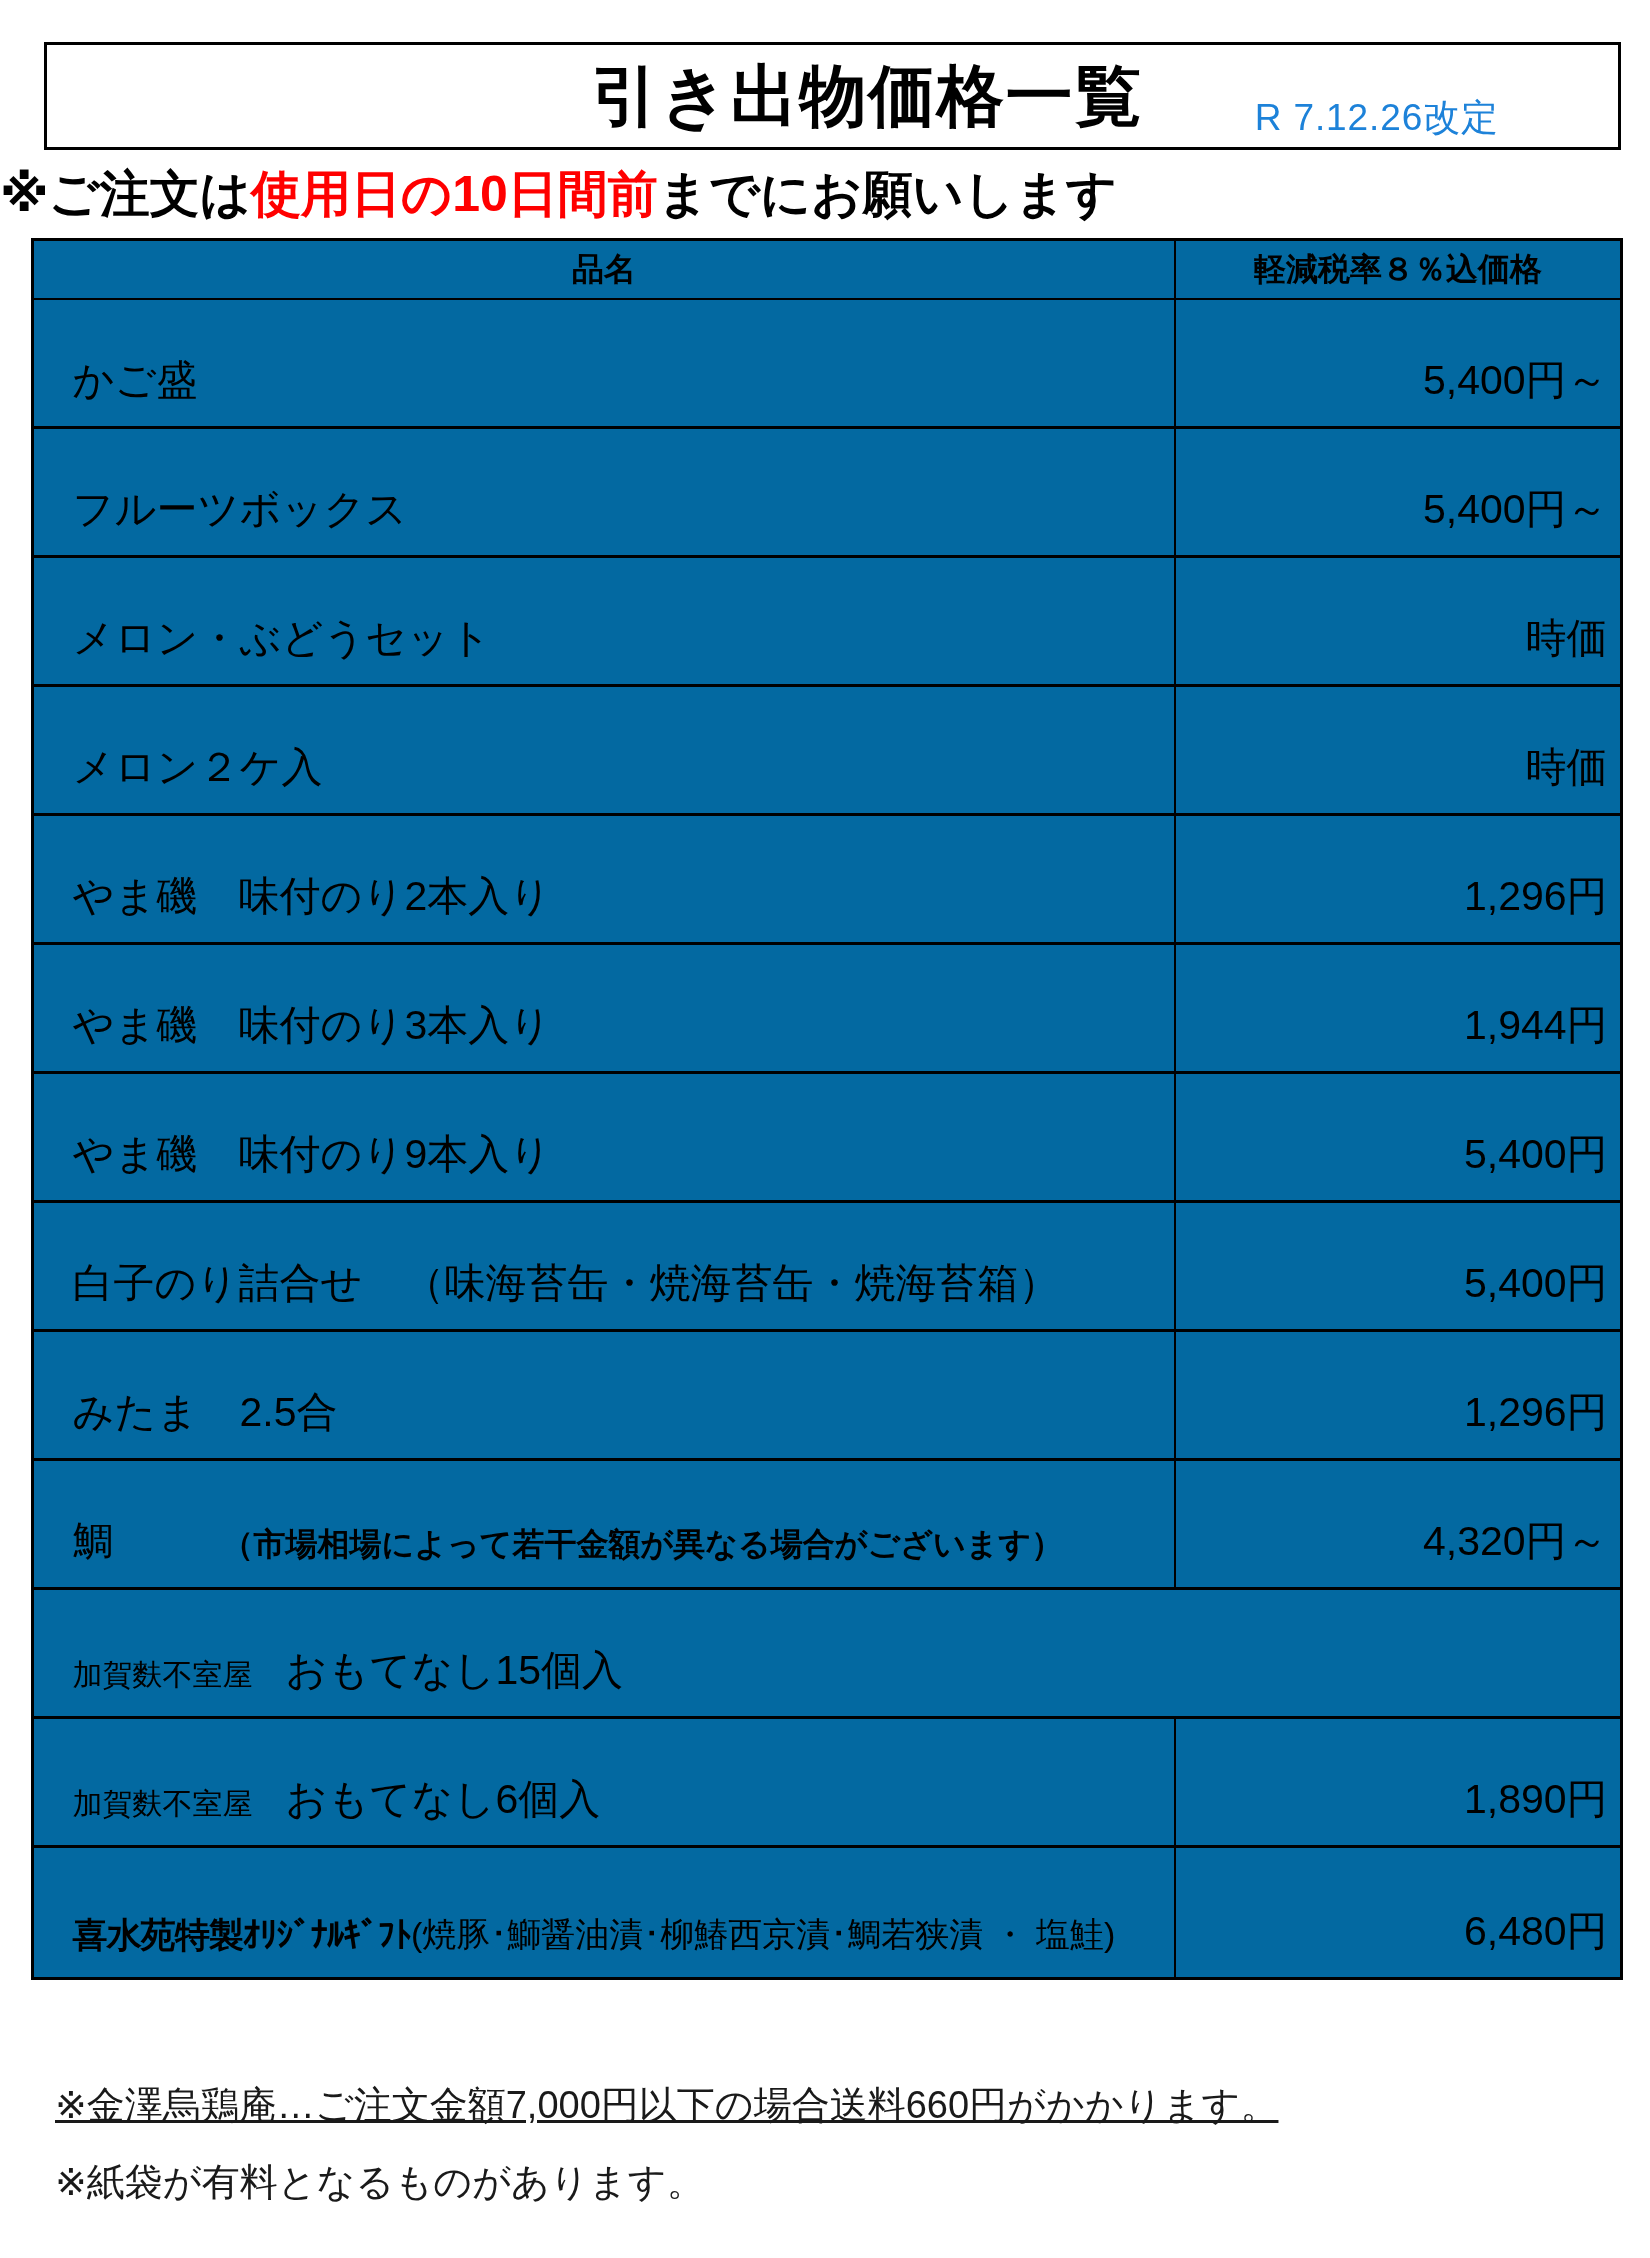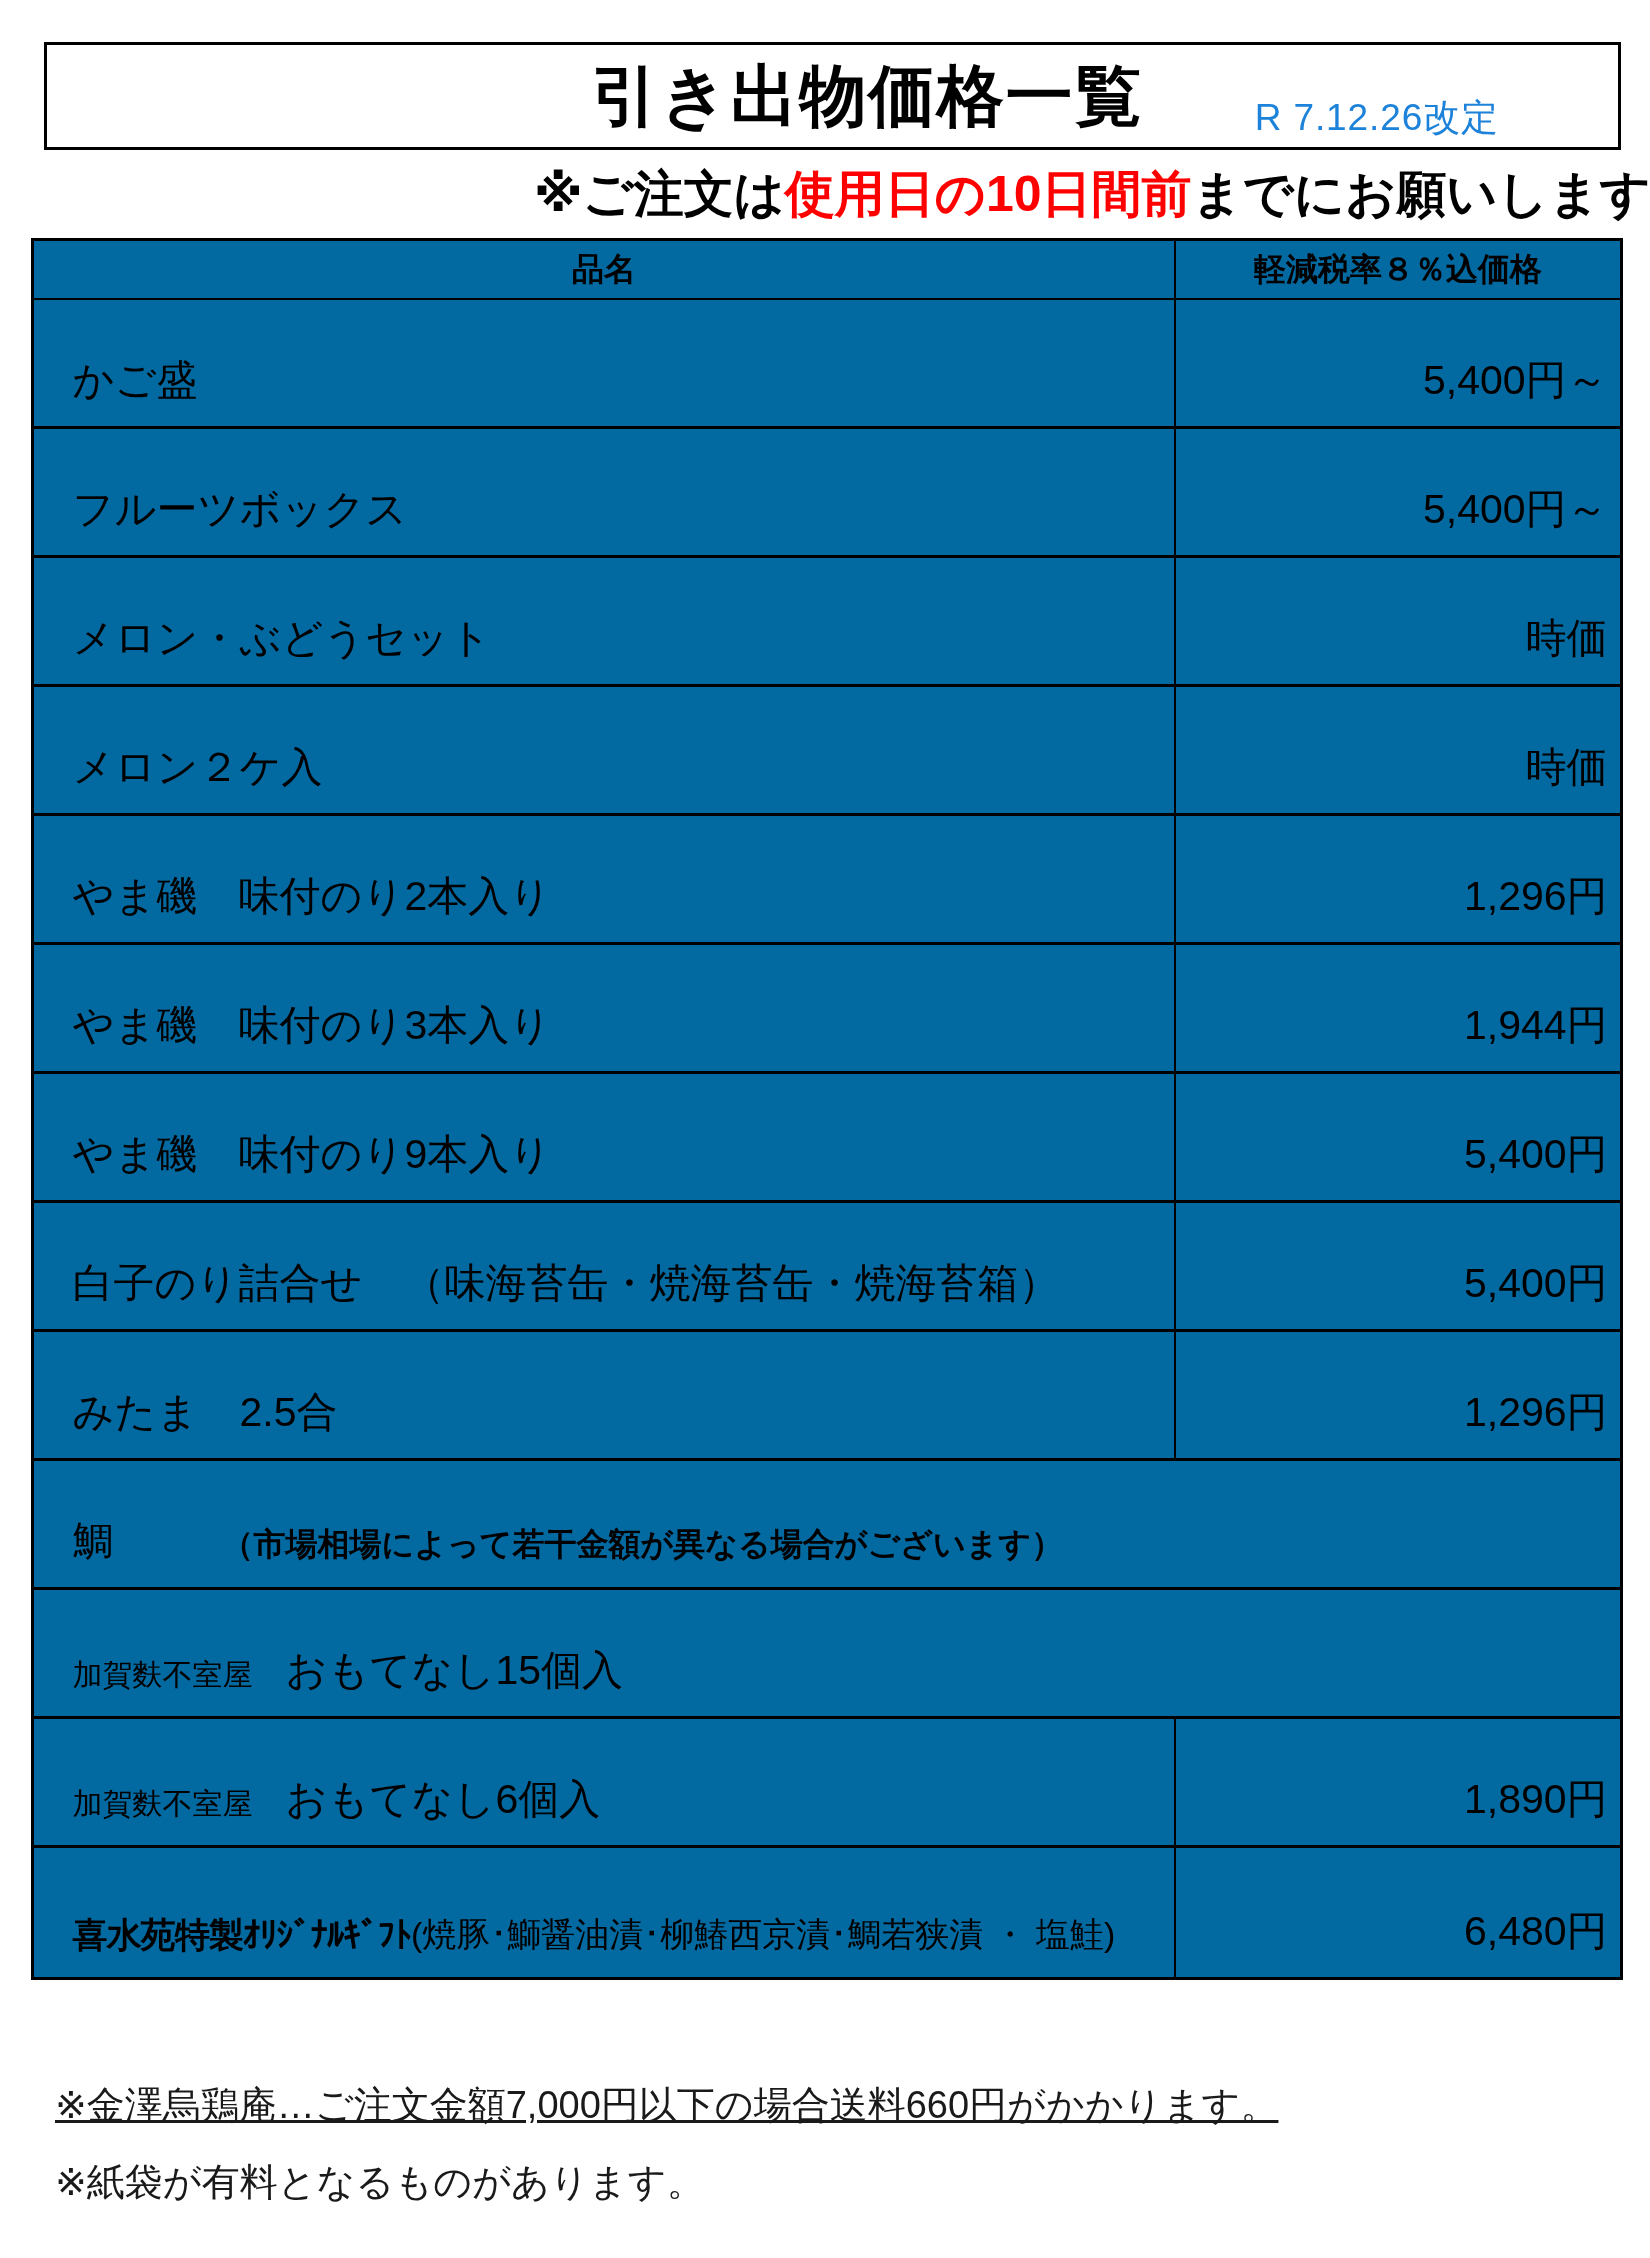--- a/index.html
+++ b/index.html
@@ -44,21 +44,21 @@
     font-size: 37px;
     letter-spacing: 0.9px;
     white-space: nowrap;
   }
   
   .order-note {
     position: absolute;
     top: 161px;
     left: 0;
     width: 100%;
-    text-align: right;
+    text-align: left;
     font-size: 50px;
     font-weight: bold;
     white-space: nowrap;
   }
   
   .table {
     position: absolute;
     top: 238px;
     left: 31px;
     width: 1592px;
@@ -224,20 +224,23 @@
       <div class="td price">
           <span class="pr">1,296円</span>
         </div>
     </div>
 
     <div class="tr">
       <div class="td name">
           <span class="nm">鯛</span>
           <span class="note-b">（市場相場によって若干金額が異なる場合がございます）</span>
         </div>
+      <div class="td price">
+          <span class="pr">4,320円～</span>
+        </div>
     </div>
 
     <div class="tr">
       <div class="td name">
           <span class="nm-sm">加賀麩不室屋</span>
           <span class="nm">おもてなし15個入</span>
         </div>
     </div>
 
     <div class="tr">

